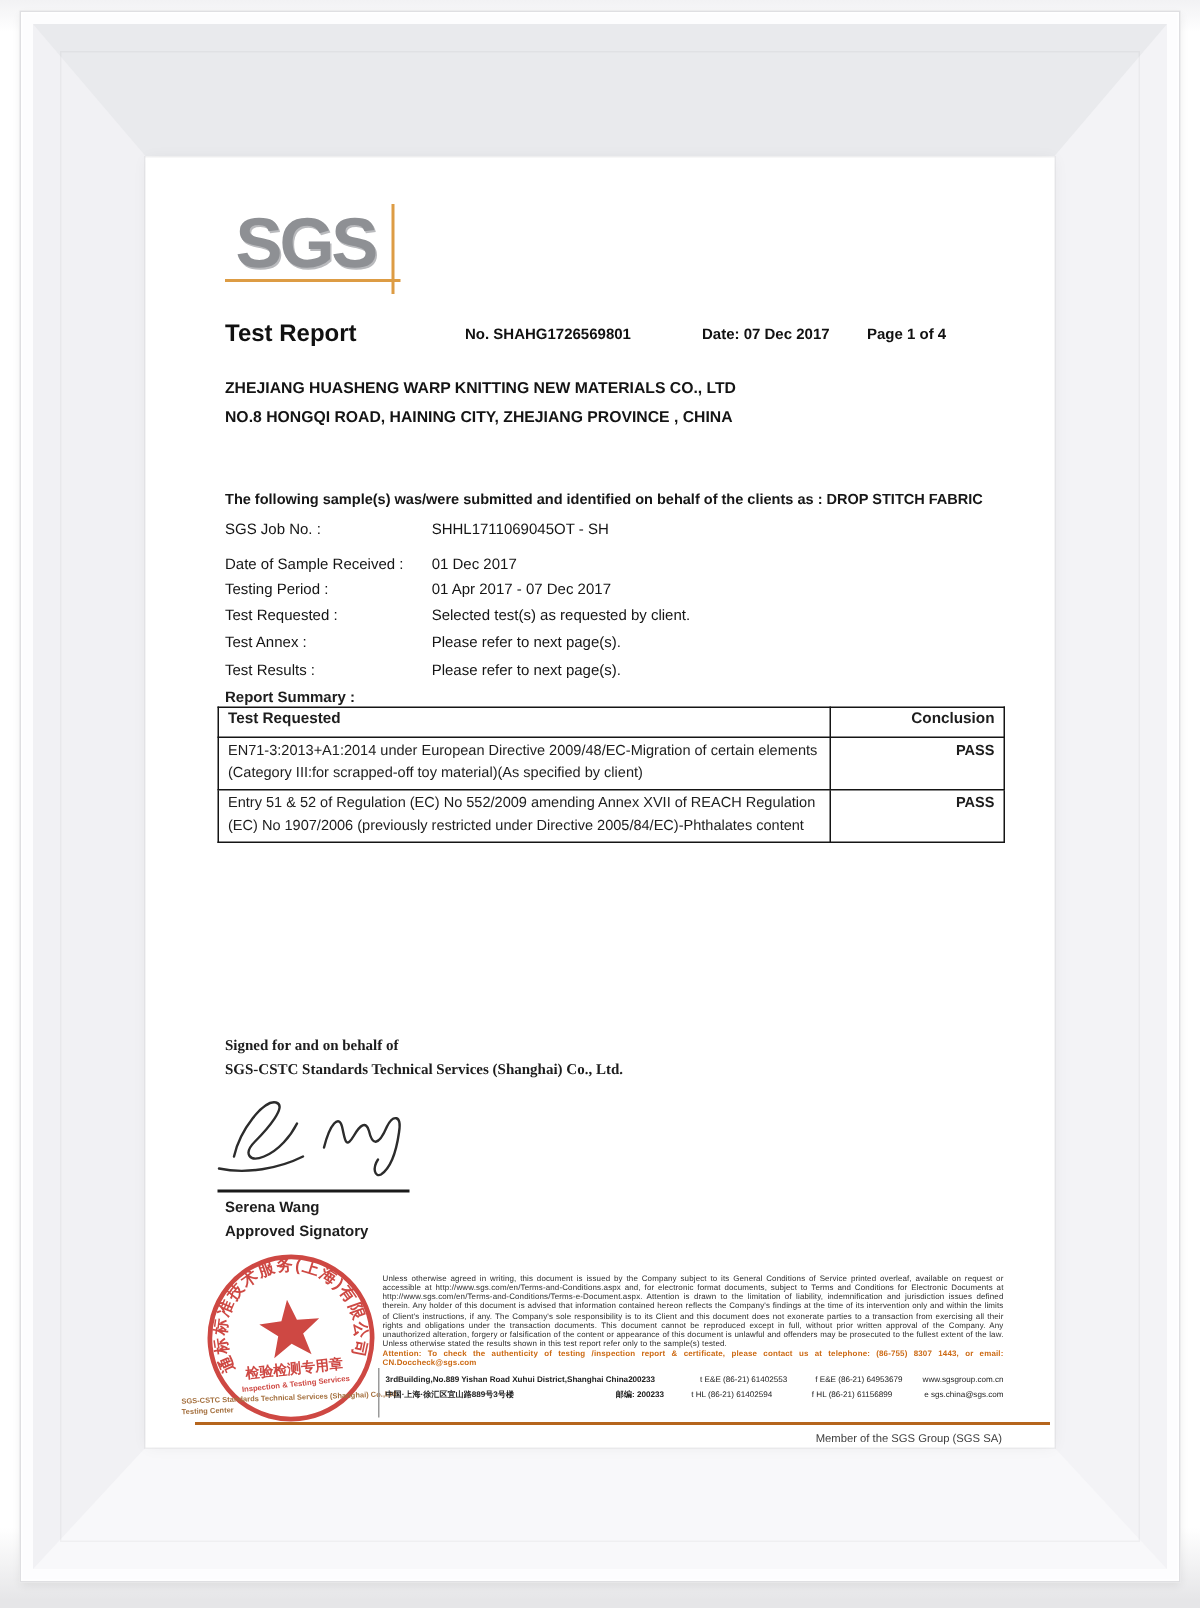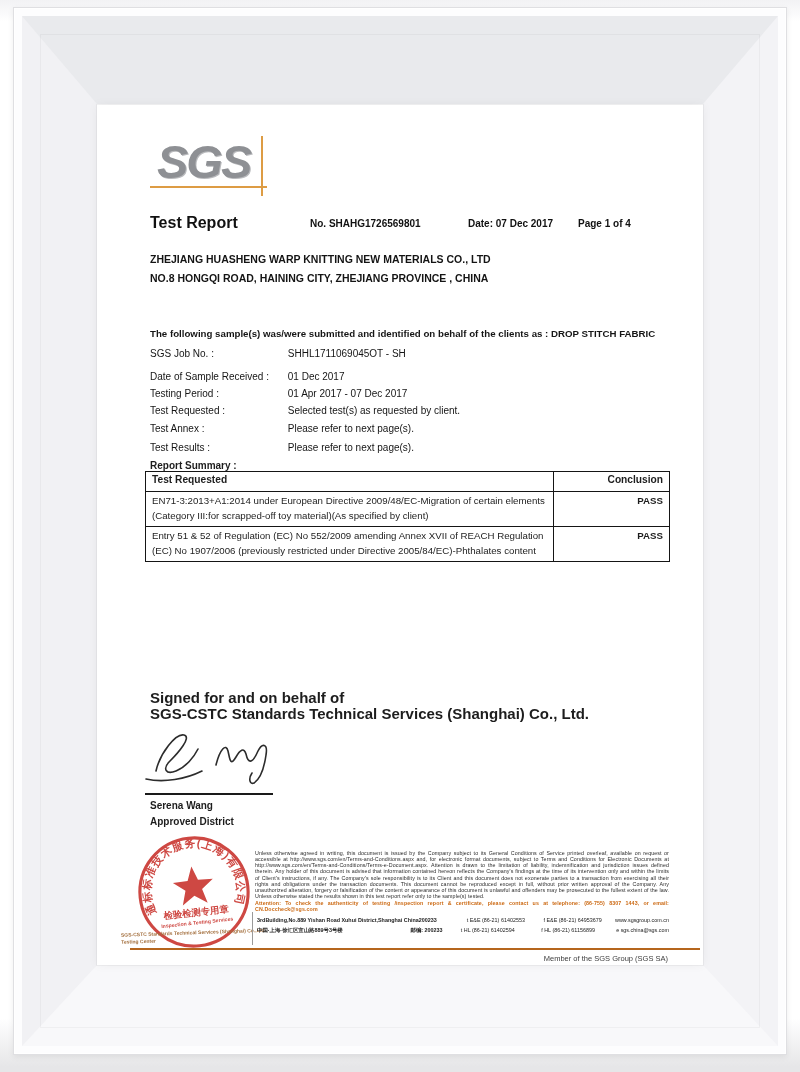--- a/index.html
+++ b/index.html
@@ -63,21 +63,21 @@
   table.result th, table.result td {
     border:1.6px solid #151515; vertical-align:top;
     padding:2px 6px 3px 6px;
   }
   table.result th { font-size:10.2px; text-align:left; height:20px; }
   table.result th.conc { text-align:right; }
   table.result td { font-size:9.7px; line-height:1.5; font-weight:500;margin-top:16px; }
   table.result td.pass { text-align:right; font-weight:600; }
   col.c1 { width:408px; } col.c2 { width:116px; }
 
-  .signed-line { font-size:15px; font-weight:600; line-height:15.5px; }
+  .signed-line { font-size:10px; font-weight:600; line-height:15.5px;font-family:Liberation Serif, serif; }
   .sig-rule { background:#1a1a1a; height:2.4px; }
   .sig-name { font-size:10px; font-weight:600; line-height:16px; }
 
   
   .stamp { opacity:.9; transform:rotate(-6deg); mix-blend-mode:multiply; }
   .stamp-caption {
     font-size:5px; line-height:6.5px; color:#a4703f; transform:rotate(-2deg);
     font-weight:600;
   }
 
@@ -101,21 +101,21 @@
 <body>
 
 <div class="scene">
   <div class="frame-outer">
     <div class="frame-bevel"></div>
     <div class="frame-face-line"></div>
   </div>
 
   <div class="paper">
 
-    <div class="abs" style="left:53px; top:30px; width:220px; height:70px;font-style:italic;">
+    <div class="abs" style="left:53px; top:30px; width:220px; height:70px;">
       <div class="sgs-logo-text abs" style="left:7px; top:3px;">SGS</div>
       <div class="logo-hline abs" style="left:0px; top:51px; width:117px;"></div>
       <div class="logo-vline abs" style="left:111px; top:1px; height:60px;"></div>
     </div>
 
     <div class="abs" style="left:0; top:109px; width:606px; height:22px;">
       <span class="doc-title abs" style="left:53px; top:0;">Test Report</span>
       <span class="hdr-meta abs" style="left:213px; top:4px;">No. SHAHG1726569801</span>
       <span class="hdr-meta abs" style="left:371px; top:4px;">Date: 07 Dec 2017</span>
       <span class="hdr-meta abs" style="left:481px; top:4px;">Page 1 of 4</span>
@@ -185,21 +185,21 @@
       <g fill="none" stroke="#2c2c2c" stroke-width="1.6" stroke-linecap="round">
         <path d="M14,48 C18,30 34,10 42,12 C50,14 36,30 28,38 C20,46 24,52 34,48 C44,44 52,34 56,26"></path>
         <path d="M4,56 C22,60 44,56 60,48"></path>
         <path d="M74,42 C78,26 84,20 86,28 C88,36 88,44 94,34 C98,27 102,24 104,31 C106,40 110,42 116,28 C120,20 126,20 124,32 C122,46 118,56 112,60 C108,62 106,56 110,50"></path>
       </g>
     </svg>
 
     <div class="sig-rule abs" style="left:48px; top:688px; width:128px;"></div>
     <div class="abs" style="left:53px; top:693px;">
       <div class="sig-name">Serena Wang</div>
-      <div class="sig-name">Approved District</div>
+      <div class="sig-name">Approved Signatory</div>
     </div>
 
     <svg class="abs stamp" style="left:38px; top:728px;" width="118" height="118" viewBox="0 0 120 120">
       <defs>
         <path id="ringpath" d="M 19,74 A 44,44 0 1 1 101,74" fill="none"></path>
       </defs>
       <circle cx="60" cy="60" r="55" fill="none" stroke="#c9342e" stroke-width="3.2"></circle>
       <polygon points="60,34 65.3,48.1 80.4,48.6 68.5,57.9 72.7,72.4 60,63.9 47.3,72.4 51.5,57.9 39.6,48.6 54.7,48.1" fill="#c9342e"></polygon>
       <text font-size="11" fill="#c9342e" font-weight="bold" letter-spacing="1">
         <textPath href="#ringpath" startOffset="50%" text-anchor="middle">通标标准技术服务(上海)有限公司</textPath>

